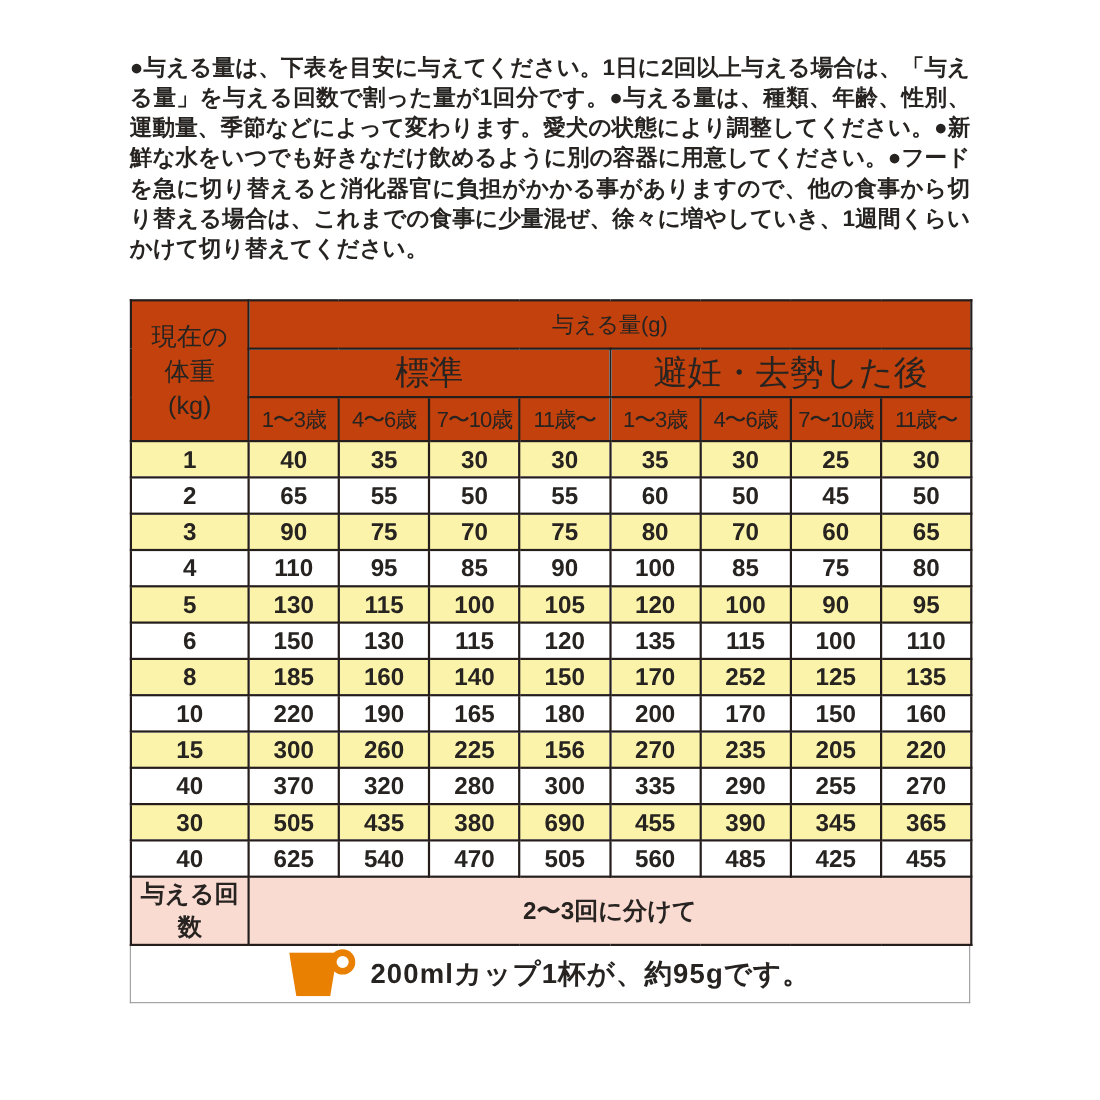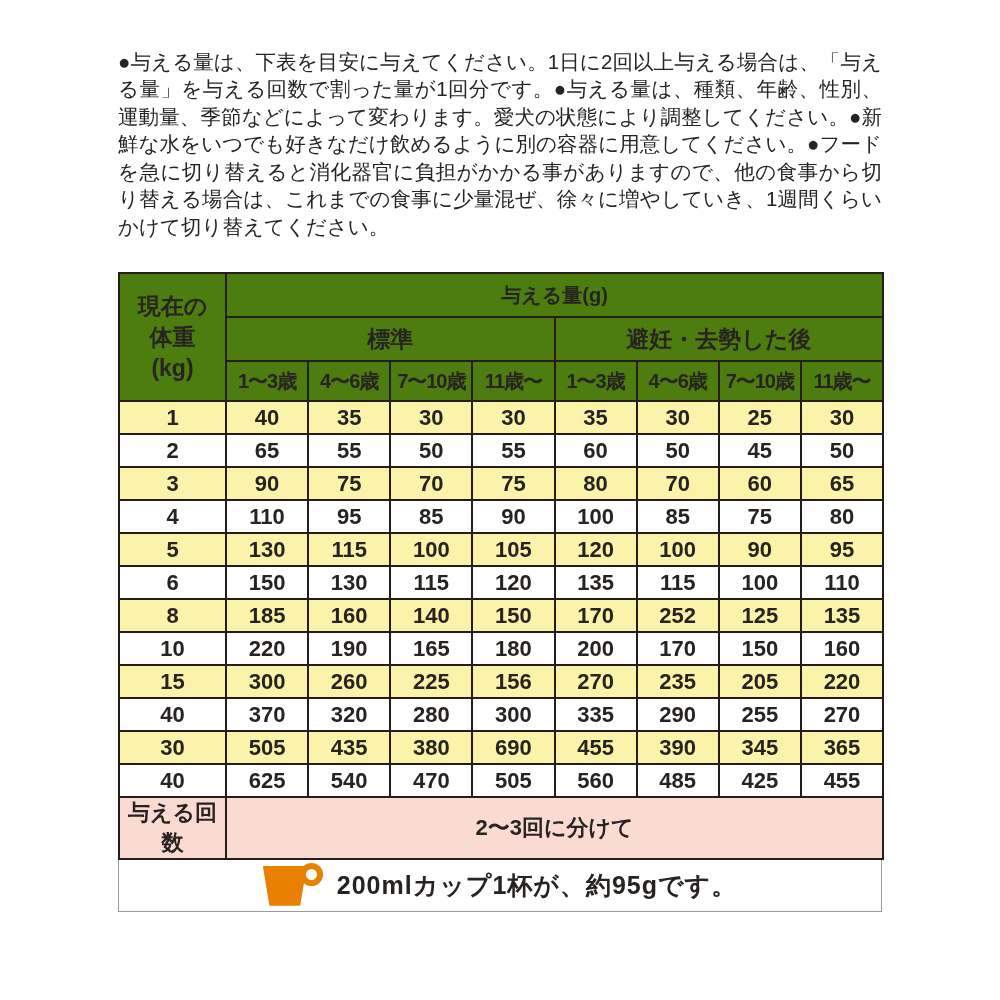--- a/index.html
+++ b/index.html
@@ -24,41 +24,41 @@
     line-height: 50px;
     text-align: center;
     font-size: 30px;
     font-weight: bold;
     letter-spacing: 4px;
   }
   .para {
     margin: 10px 0 32px 0;
     font-size: 20.5px;
     line-height: 1.34;
-    font-weight: 400;
+    font-weight: 700;
     text-align: justify;
     color: #262321;
   }
   .guide-table {
     border-collapse: collapse;
     width: 764px;
     table-layout: fixed;
     margin-top: 9px;
   }
   .guide-table th, .guide-table td {
     border: 2px solid #241d1b;
     text-align: center;
     vertical-align: middle;
     padding: 0;
     overflow: hidden;
   }
-  .guide-table thead th { background: #4d7c0f; font-weight: 700; }
+  .guide-table thead th { background: #c2410c; font-weight: 400; }
   .weight-head { font-size: 23px; line-height: 1.35; font-weight: 600; }
   .amount-head { font-size: 20px; height: 42px; }
-  .group-head  { font-size: 23px; height: 42px; }
+  .group-head  { font-size: 31px; height: 42px; }
   .age-head    { font-size: 20px; height: 38px; letter-spacing: -1px; }
   .guide-table tbody td { font-size: 22px; height: 31px; font-weight: 600; background: #ffffff; }
   .guide-table tbody tr.yellow td { background: #fbf3aa; }
   .feeding-row td { background: #fadbd1 !important; font-size: 21px; height: 32px; }
   .cup-row {
     width: 764px;
     box-sizing: border-box;
     height: 52px;
     border: 1px solid #9b9b9b;
     border-top: none;

